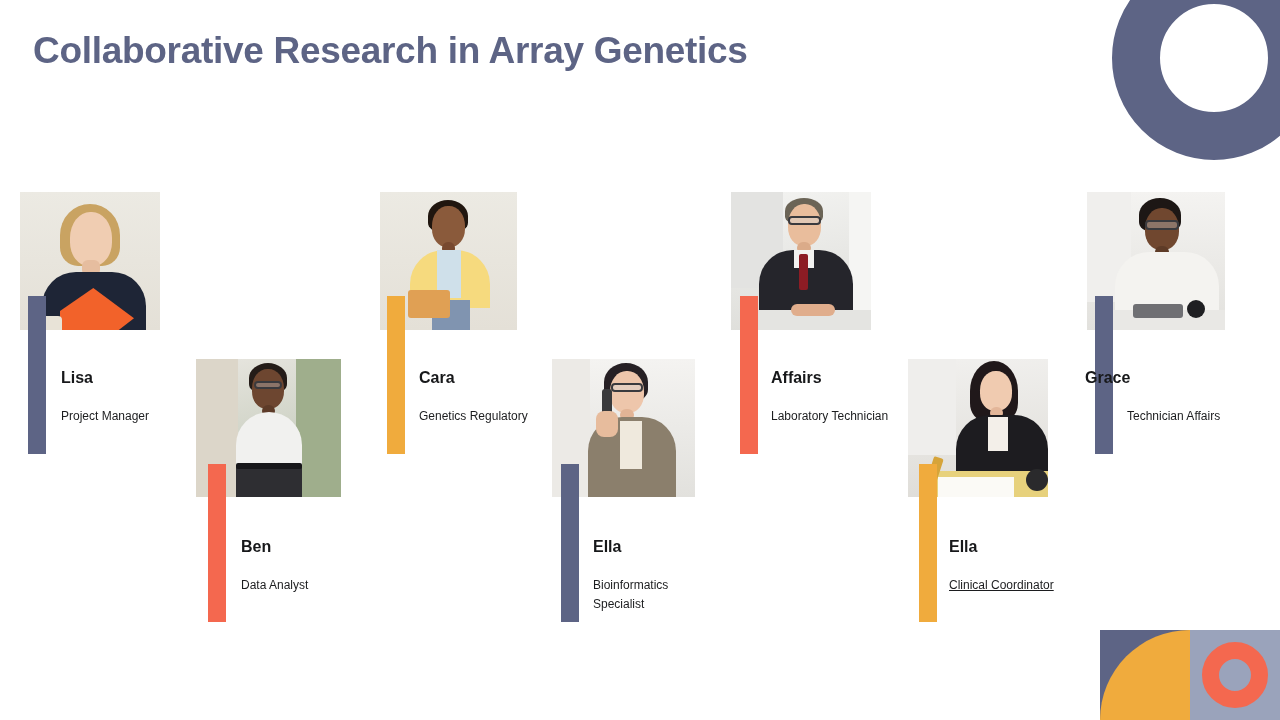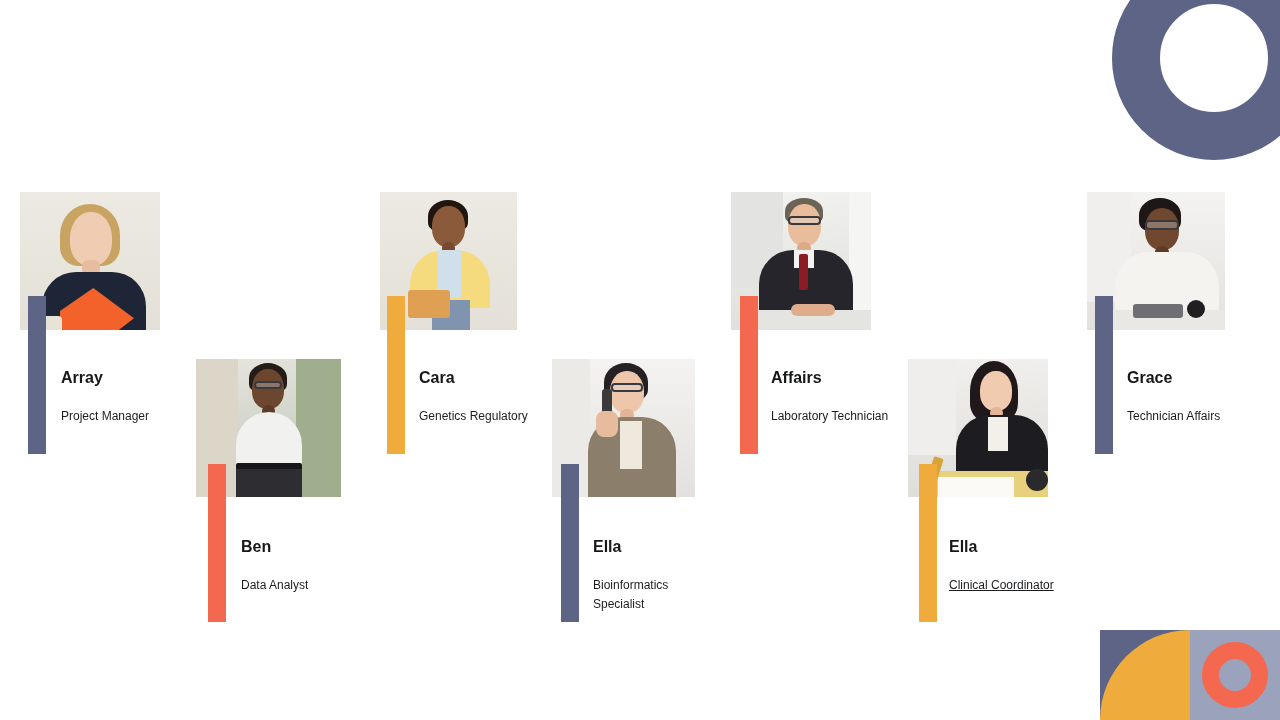--- a/index.html
+++ b/index.html
@@ -132,20 +132,21 @@
     border: 2px solid #3a3a3e;
     border-radius: 4px;
     background: rgba(210,225,240,0.30);
   }
 </style>
 </head>
 <body>
 
 <div id="slide">
 
+  <div id="slide-title">Collaborative Research in Array Genetics</div>
 
   <div class="deco-ring-top"></div>
 
   <div class="deco-bottom">
     <div class="deco-square-a">
       <div class="deco-quarter"></div>
     </div>
     <div class="deco-square-b">
       <div class="deco-ring-bottom"></div>
     </div>
@@ -158,21 +159,21 @@
         <div class="sh head" style="left:50px; top:20px; width:42px; height:54px; background:#f0cdb2;"></div>
 
         <div class="sh neck" style="left:62px; top:68px; width:18px; height:16px; background:#e6bd9f;"></div>
         <div class="sh torso" style="left:22px; top:80px; width:104px; height:62px; background:#1e2536;"></div>
         <div class="sh" style="left:40px; top:96px; width:74px; height:52px; background:#f2622a;
                                clip-path: polygon(45% 0%, 100% 58%, 62% 100%, 0% 100%, 0% 44%);"></div>
         <div class="sh" style="left:18px; top:124px; width:24px; height:20px; background:#e8e3d7; border-radius:4px;"></div>
       </div>
     </div>
     <div class="accent-bar" style="left:28px; top:296px; height:158px; background:#5d6485;"></div>
-    <div class="member-name" style="left:61px; top:369px;">Array</div>
+    <div class="member-name" style="left:61px; top:369px;">Lisa</div>
     <div class="member-role" style="left:61px; top:407px;">Project Manager</div>
   </div>
 
   <div class="member">
     <div class="member-photo" style="left:196px; top:359px; width:145px; height:138px;">
       <div class="scene bg-outdoor">
         <div class="sh" style="left:0px; top:0px; width:42px; height:138px; background:#dcd6c9;"></div>
         <div class="sh" style="left:100px; top:0px; width:45px; height:138px; background:#9fae8c;"></div>
         <div class="sh hair" style="left:53px; top:4px; width:38px; height:30px; background:#241c18;"></div>
         <div class="sh head" style="left:56px; top:10px; width:32px; height:40px; background:#6d4630;"></div>
@@ -273,17 +274,17 @@
         <div class="sh head" style="left:58px; top:16px; width:34px; height:42px; background:#70472f;"></div>
         <div class="sh glasses" style="left:58px; top:28px; width:34px; height:10px;"></div>
         <div class="sh neck" style="left:68px; top:54px; width:14px; height:12px; background:#5e3b27;"></div>
         <div class="sh torso" style="left:28px; top:60px; width:104px; height:62px; background:#f4f3f0;"></div>
         <div class="sh" style="left:26px; top:118px; width:112px; height:20px; background:#e9e8e5;"></div>
         <div class="sh" style="left:46px; top:112px; width:50px; height:14px; background:#6f6f73; border-radius:3px;"></div>
         <div class="sh" style="left:100px; top:108px; width:18px; height:18px; background:#1f1f22; border-radius:50%;"></div>
       </div>
     </div>
     <div class="accent-bar" style="left:1095px; top:296px; height:158px; background:#5d6485;"></div>
-    <div class="member-name" style="left:1127px; top:369px;">Grace</div>
+    <div class="member-name" style="left:1085px; top:369px;">Grace</div>
     <div class="member-role" style="left:1127px; top:407px;">Technician Affairs</div>
   </div>
 
 </div>
 
 </body></html>

